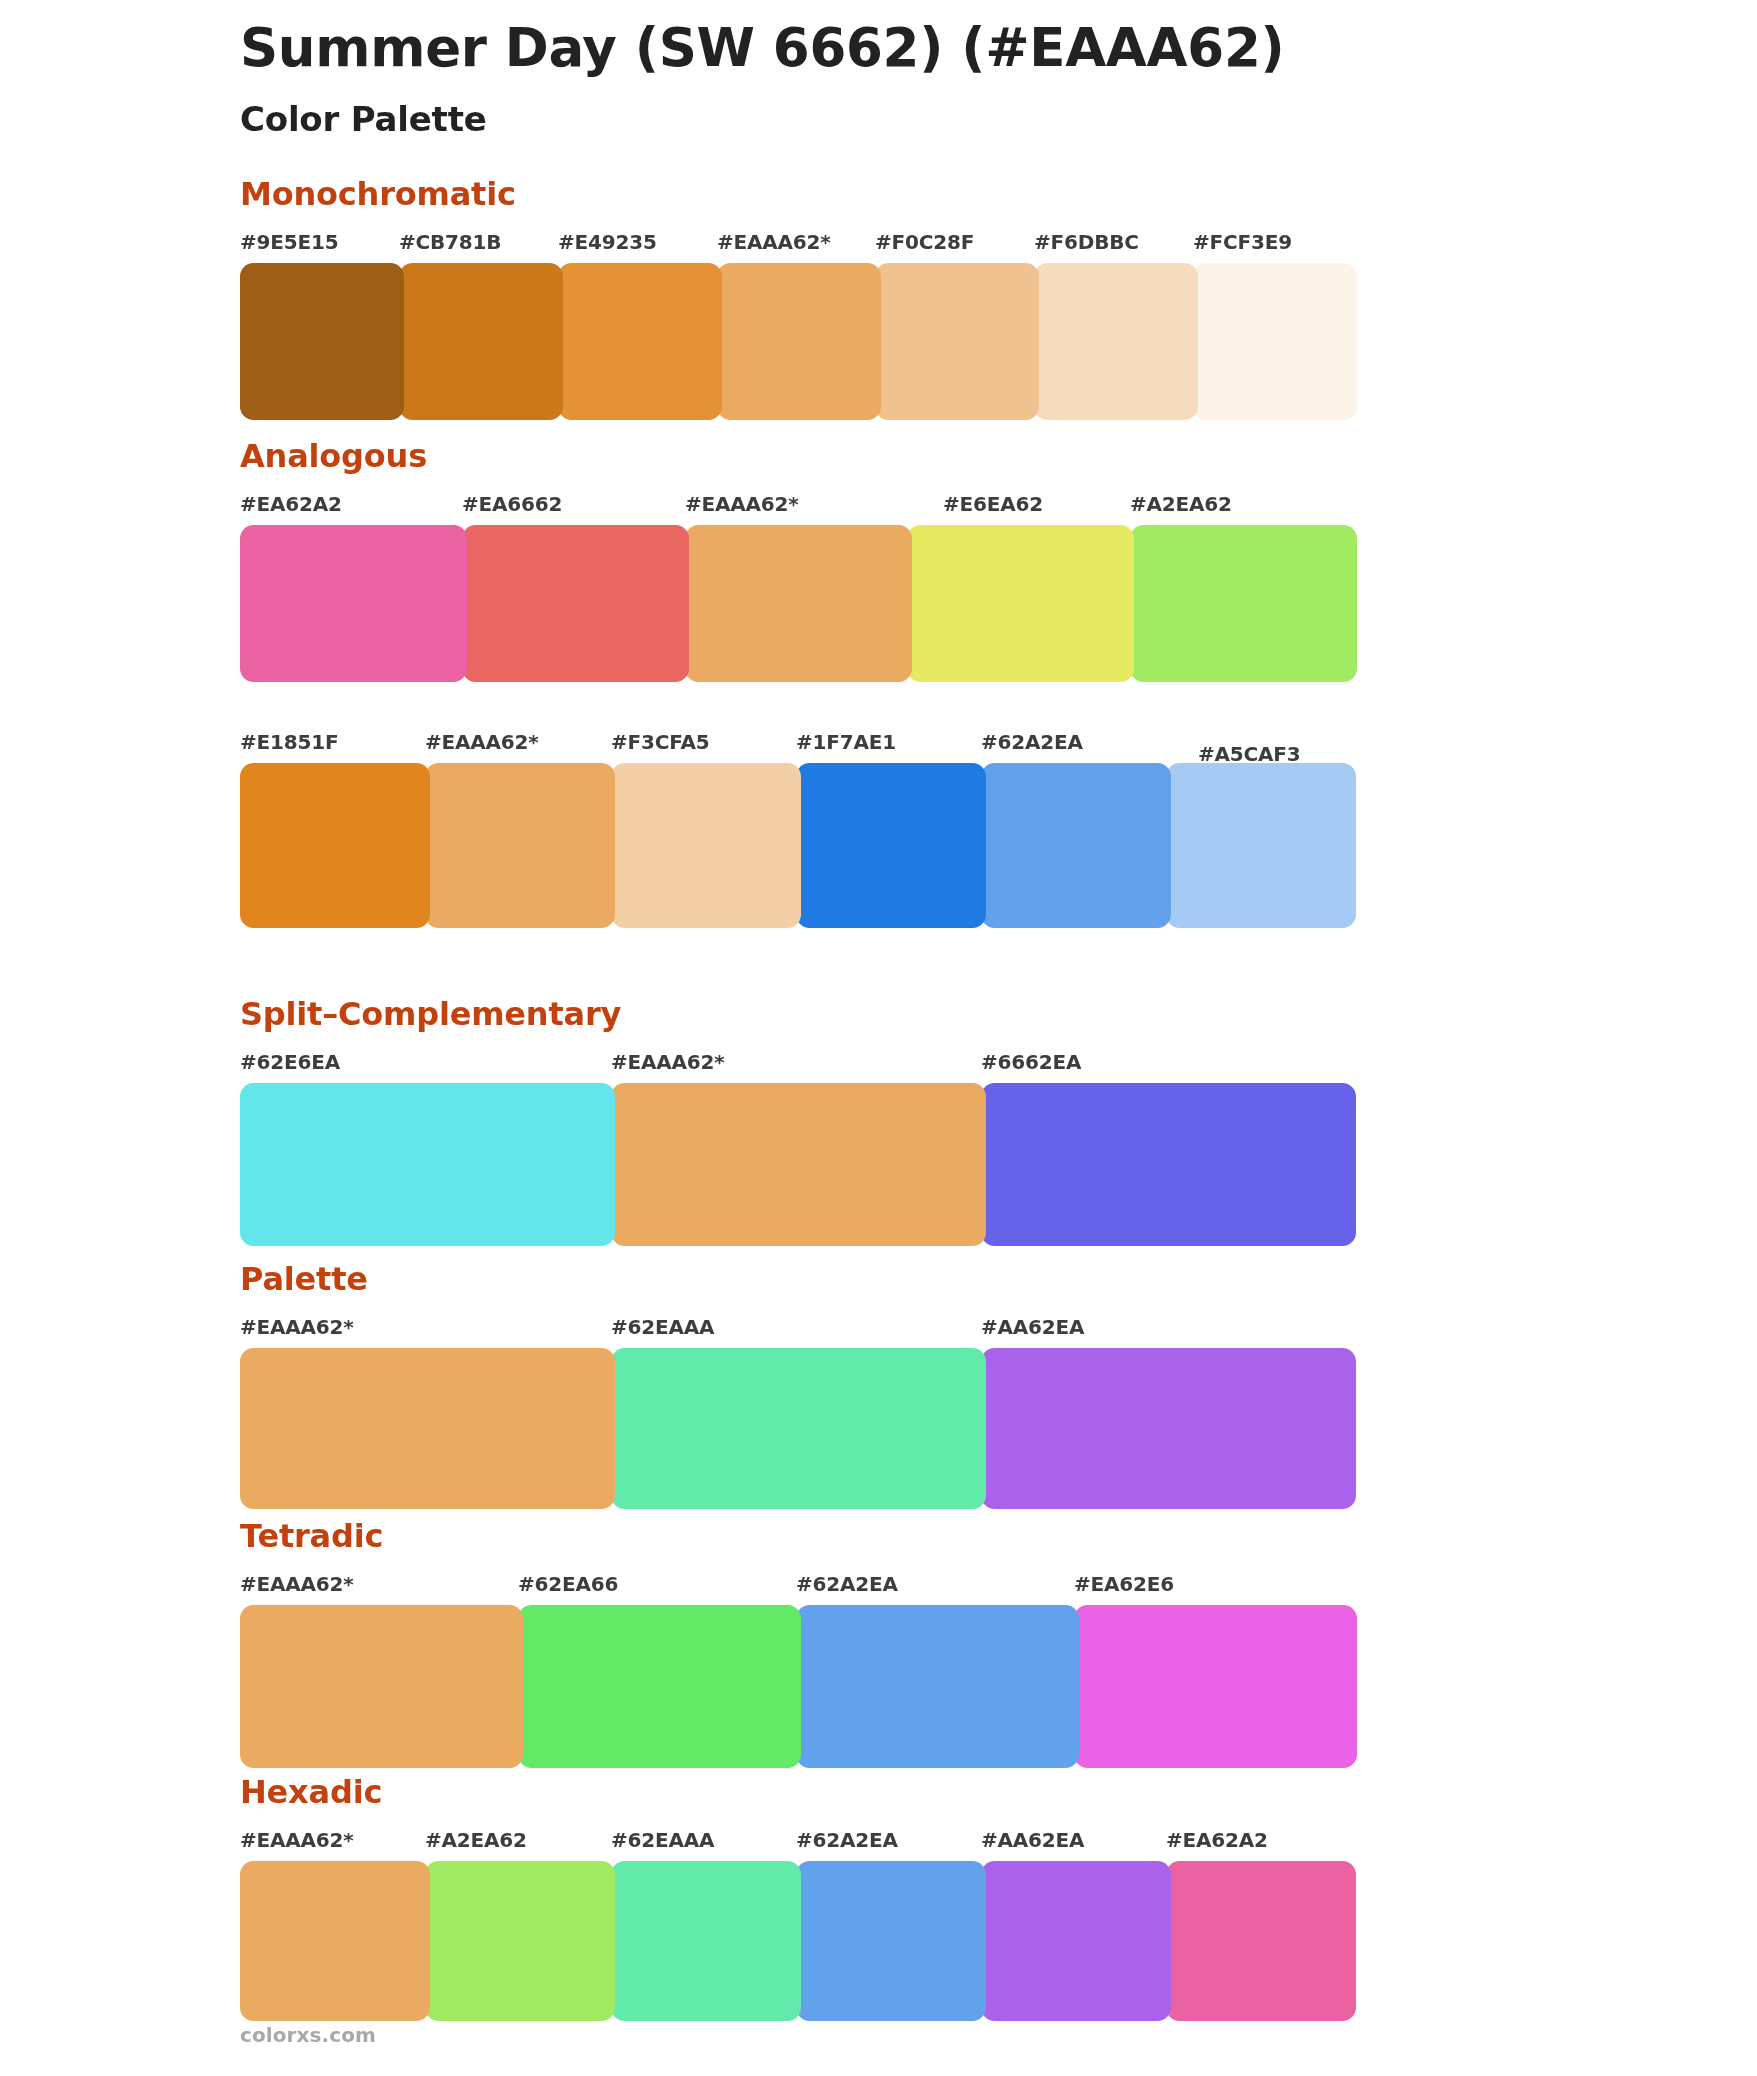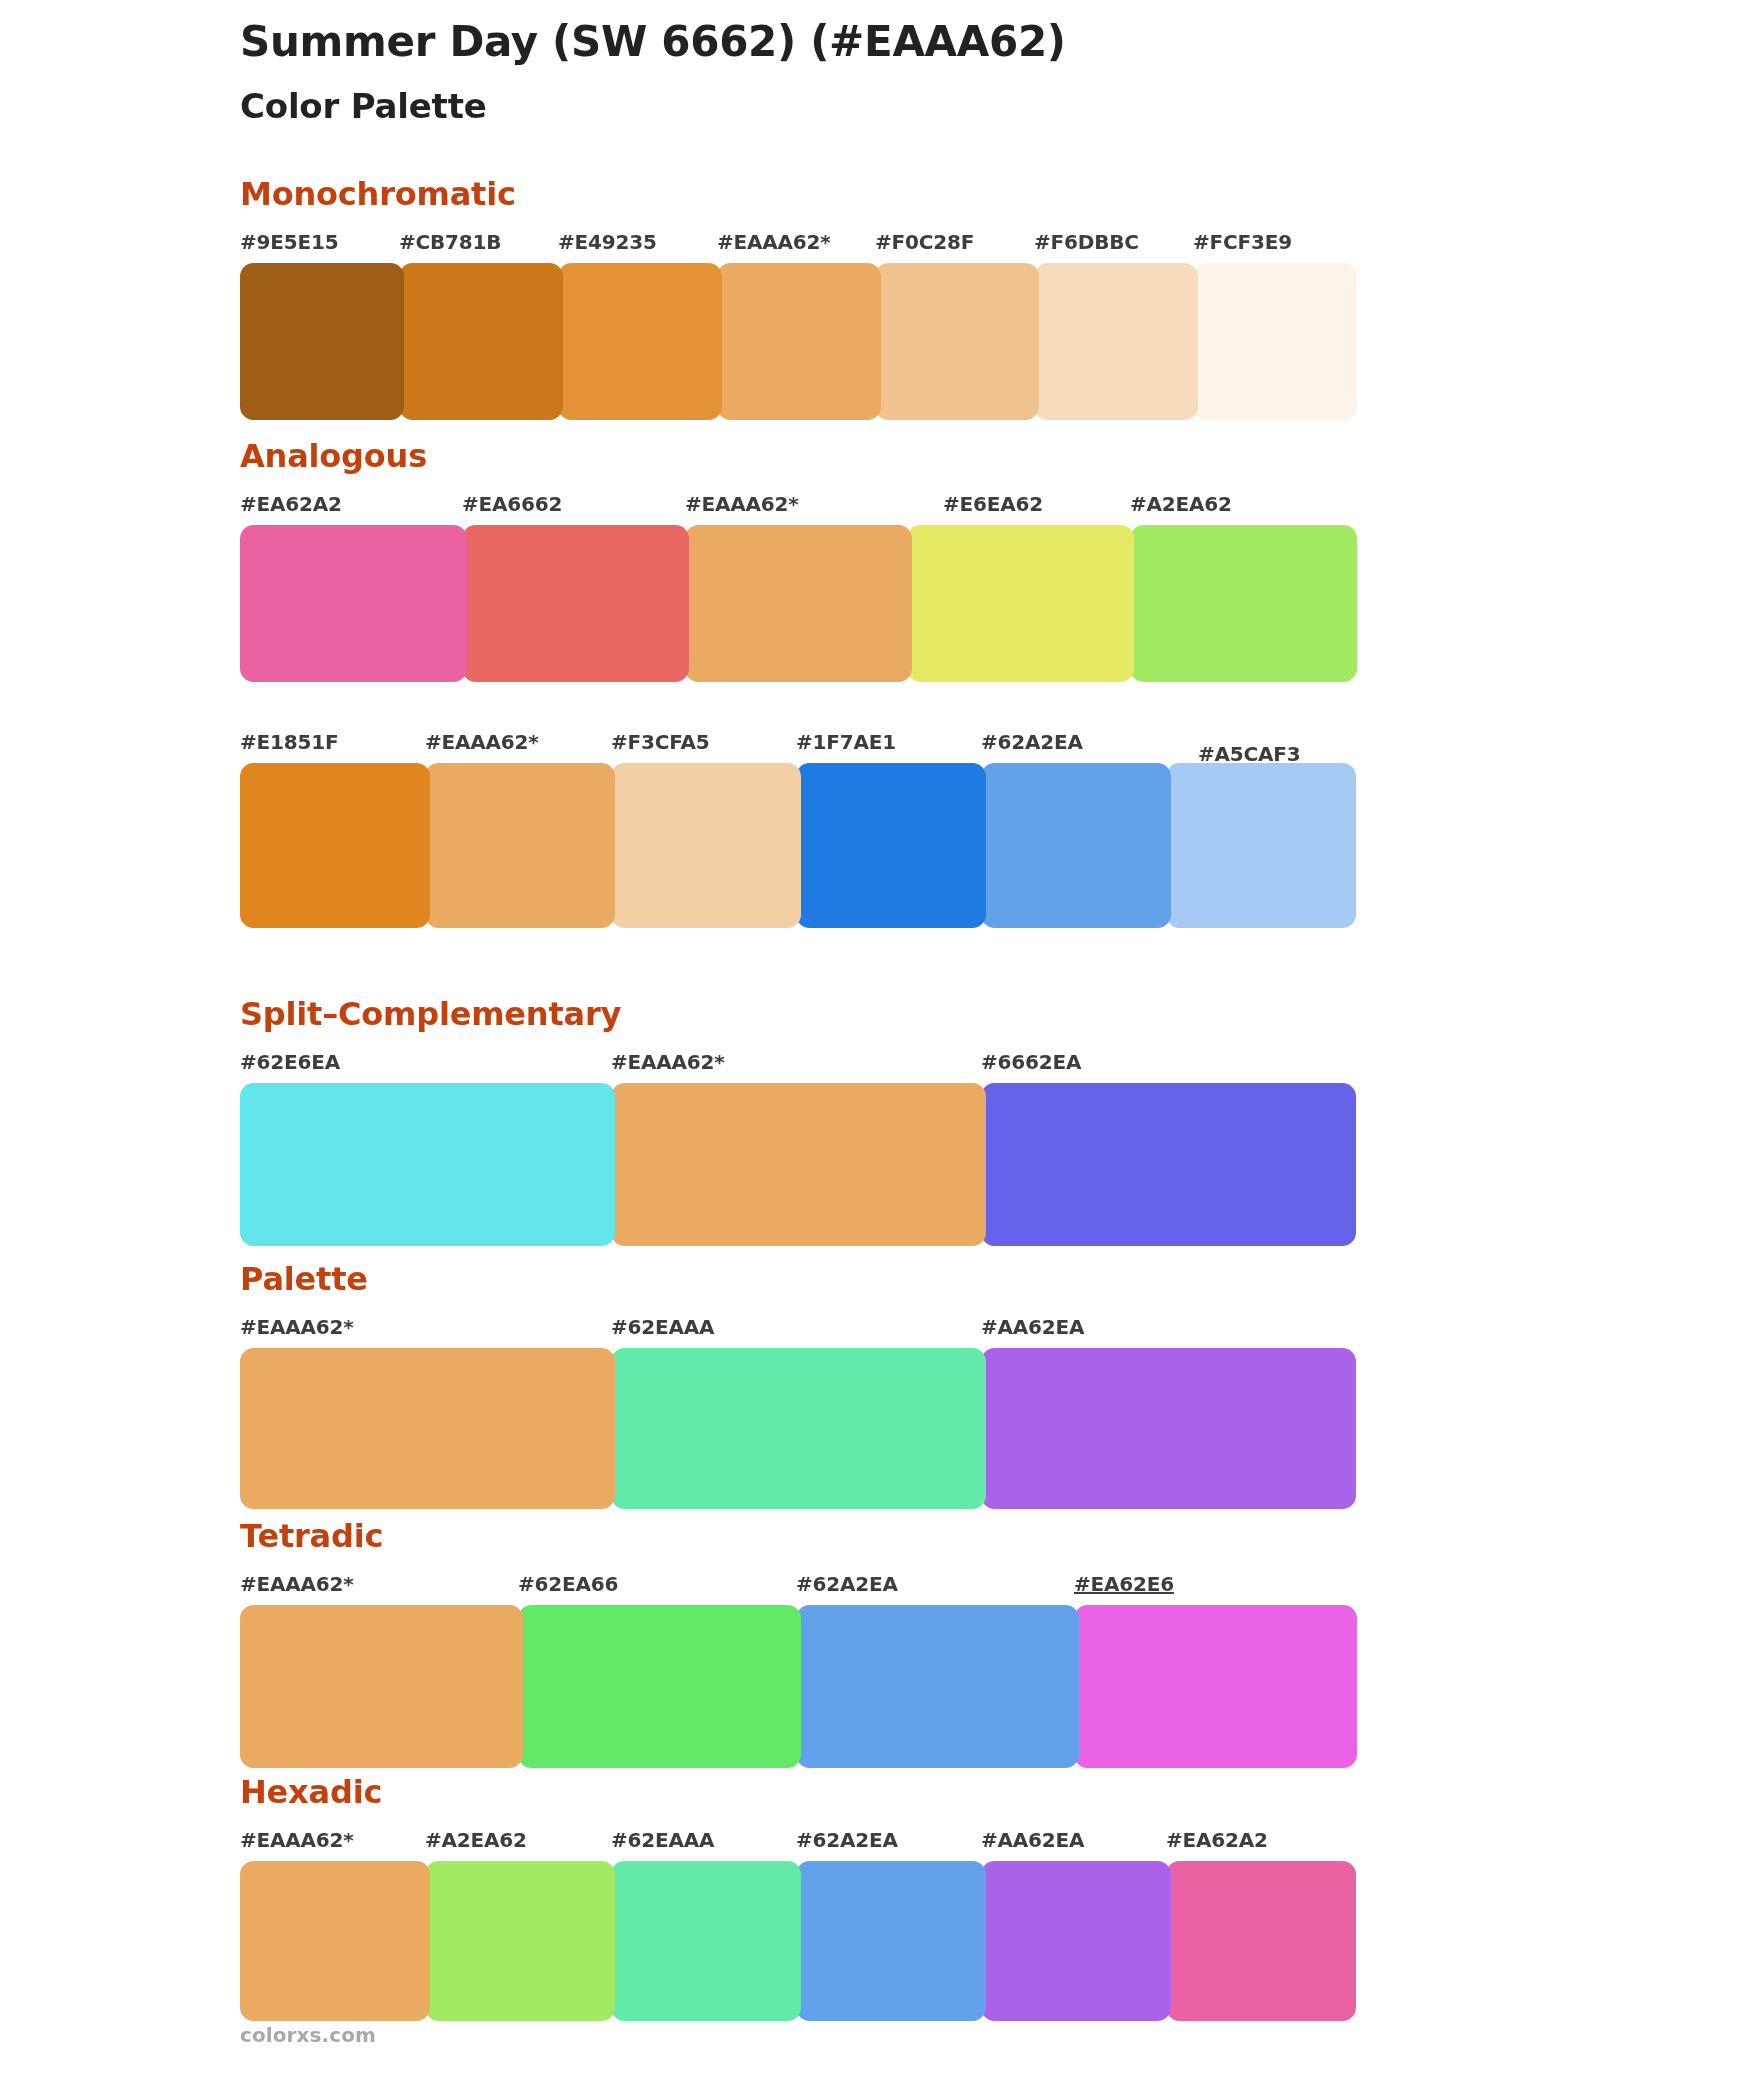--- a/index.html
+++ b/index.html
@@ -26,21 +26,21 @@
 
   
   .header {
     position: absolute;
     left: 240px;
     top: 17.6px;
     width: 1358px;
   }
   .page-title {
     font-family: "DejaVu Sans", sans-serif;
-    font-size: 42px;
+    font-size: 53px;
     font-weight: 700;
     color: #222222;
     letter-spacing: -0.3px;
     margin: 0;
     line-height: 1.15;
     white-space: nowrap;
   }
   .page-subtitle {
     font-family: "DejaVu Sans", sans-serif;
     font-size: 34px;
@@ -200,21 +200,21 @@
           <div class="swatch" title="#62EAAA" style="left: 371px; width: 375px; height: 161px; background: rgb(98, 234, 170); z-index: 2;"></div>
           <div class="swatch" title="#AA62EA" style="left: 741px; width: 375px; height: 161px; background: rgb(170, 98, 234); z-index: 1;"></div>
         </div>
       </div>
       <div class="section" style="top: 1519px;">
         <h3 class="section-title">Tetradic</h3>
         <div class="labels">
           <span class="swatch-label" style="left: 0px;">#EAAA62*</span>
           <span class="swatch-label" style="left: 278px;">#62EA66</span>
           <span class="swatch-label" style="left: 556px;">#62A2EA</span>
-          <span class="swatch-label" style="left: 834px; text-decoration: underline;">#EA62E6</span>
+          <span class="swatch-label" style="left: 834px;">#EA62E6</span>
         </div>
         <div class="swatch-row" style="height: 163px;">
           <div class="swatch" title="#EAAA62*" style="left: 0px; width: 283px; height: 163px; background: rgb(234, 170, 98); z-index: 4;"></div>
           <div class="swatch" title="#62EA66" style="left: 278px; width: 283px; height: 163px; background: rgb(98, 234, 102); z-index: 3;"></div>
           <div class="swatch" title="#62A2EA" style="left: 556px; width: 283px; height: 163px; background: rgb(98, 162, 234); z-index: 2;"></div>
           <div class="swatch" title="#EA62E6" style="left: 834px; width: 283px; height: 163px; background: rgb(234, 98, 230); z-index: 1;"></div>
         </div>
       </div>
       <div class="section" style="top: 1775px;">
         <h3 class="section-title">Hexadic</h3>

